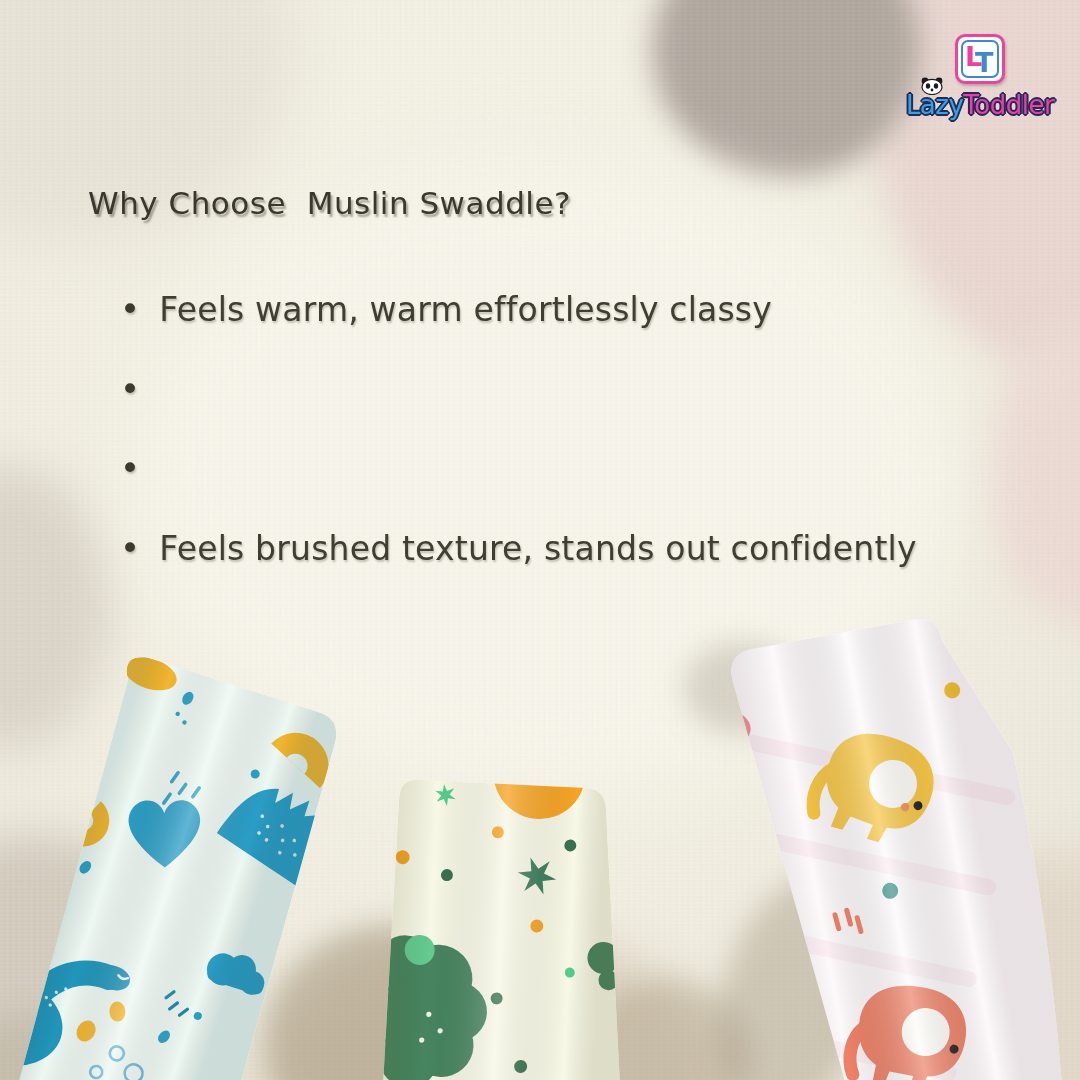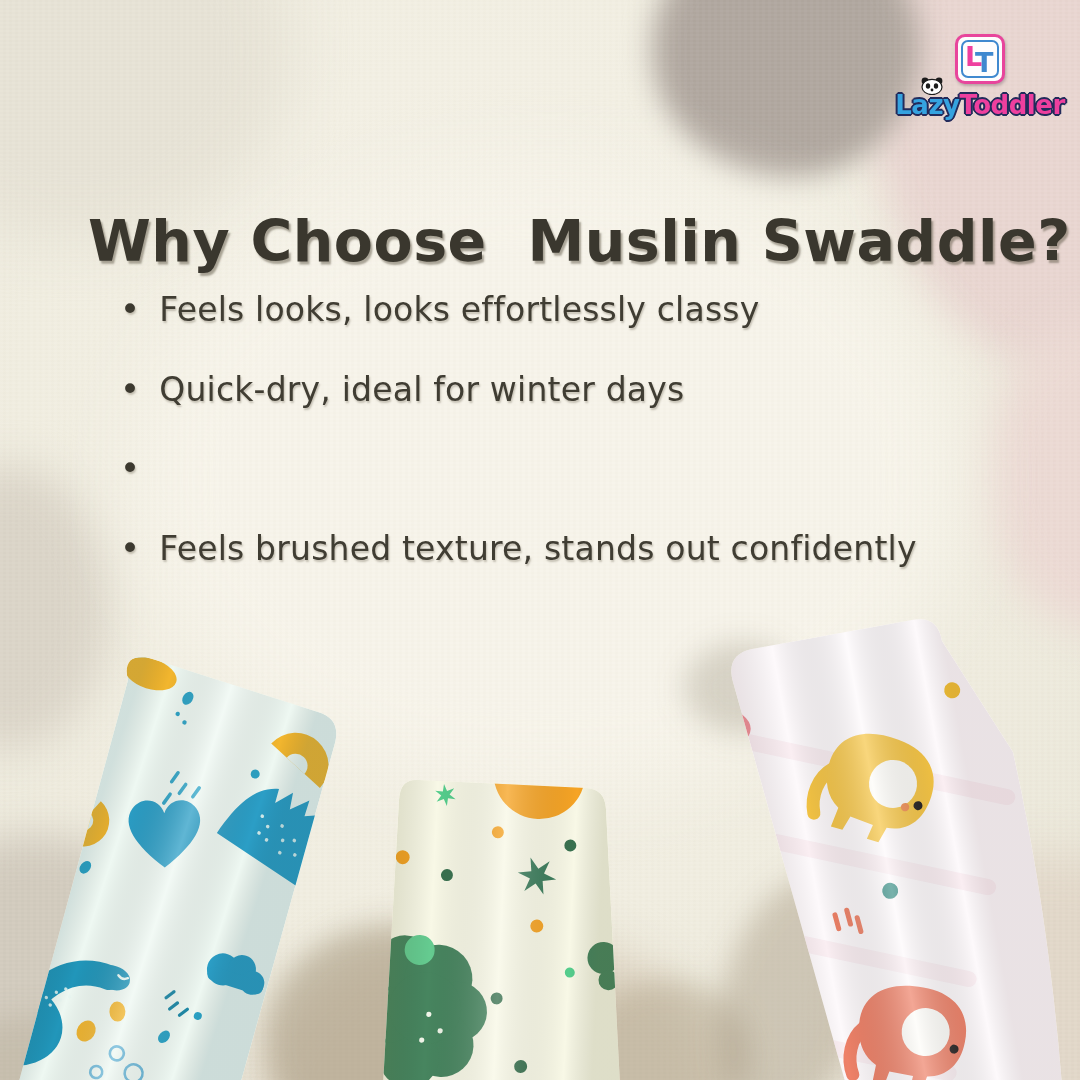--- a/index.html
+++ b/index.html
@@ -24,28 +24,28 @@
       repeating-linear-gradient(90deg, rgba(255,255,255,.04) 0 3px, rgba(120,110,90,.018) 3px 6px);
   }
 
   
   .logo{position:absolute;top:34px;right:12px;width:176px;text-align:center;z-index:5;}
   .logo-badge{position:relative;width:44px;height:44px;margin:0 auto;border-radius:10px;
     background:#fdfdfd;border:3px solid #e8459c;box-shadow:1px 2px 3px rgba(90,70,80,.35);}
   .logo-badge .inner{position:absolute;inset:3px;border:2px solid #3f89cf;border-radius:7px;}
   .logo-badge .l{position:absolute;left:7px;top:2px;font-size:27px;font-weight:bold;color:#ee3f9e;line-height:1.3;}
   .logo-badge .t{position:absolute;left:17px;top:8px;font-size:27px;font-weight:bold;color:#3f89cf;line-height:1.3;}
-  .logo-word{position:relative;margin-top:7px;font-size:26px;font-weight:bold;letter-spacing:-.5px;line-height:1.1;}
+  .logo-word{position:relative;margin-top:7px;font-size:26px;font-weight:normal;letter-spacing:-.5px;line-height:1.1;}
   .w-lazy{color:#35a3e0;text-shadow:-2px 0 #232b5b,2px 0 #232b5b,0 -2px #232b5b,0 2px #232b5b,-1px -1px #232b5b,1px 1px #232b5b,1px -1px #232b5b,-1px 1px #232b5b;}
   .w-todd{color:#ee3f9e;text-shadow:-2px 0 #232b5b,2px 0 #232b5b,0 -2px #232b5b,0 2px #232b5b,-1px -1px #232b5b,1px 1px #232b5b,1px -1px #232b5b,-1px 1px #232b5b;}
   .panda{position:absolute;left:28px;top:-14px;width:24px;height:18px;}
 
   
-  .heading{position:absolute;left:88px;top:170px;z-index:4;
-    font-size:57px;font-weight:bold;color:#3a372e;letter-spacing:.5px;white-space:pre;
+  .heading{position:absolute;left:88px;top:164px;z-index:4;
+    font-size:31px;font-weight:normal;color:#3a372e;letter-spacing:.5px;white-space:pre;
     text-shadow:2px 3px 2px rgba(105,98,82,.55);}
   .bullets{position:absolute;left:120px;top:288px;z-index:4;margin:0;padding:0;list-style:none;}
   .bullets li{display:flex;align-items:baseline;margin-bottom:37px;
     font-size:33px;color:#403d33;line-height:1.25;letter-spacing:.2px;
     text-shadow:1px 2px 2px rgba(120,112,95,.4);}
   .bullets .dot{font-size:34px;margin-right:19px;color:#3c392f;}
 
   .art{position:absolute;left:0;top:0;z-index:3;}
 </style>
 </head>
@@ -293,25 +293,24 @@
         <circle cx="12" cy="13" r="1.4" fill="#1c1c1c"></circle>
       </svg><span class="w-lazy">Lazy</span><span class="w-todd">Toddler</span>
     </div>
   </div>
 
   <h1 class="heading">Why Choose  Muslin Swaddle?</h1>
 
   <ul class="bullets">
     <li>
       <span class="dot">•</span>
-      <span>Feels looks, looks effortlessly classy</span>
+      <span>Feels warm, warm effortlessly classy</span>
     </li>
     <li>
       <span class="dot">•</span>
-      <span>Quick-dry, ideal for winter days</span>
     </li>
     <li>
       <span class="dot">•</span>
     </li>
     <li>
       <span class="dot">•</span>
       <span>Feels brushed texture, stands out confidently</span>
     </li>
   </ul>
 

